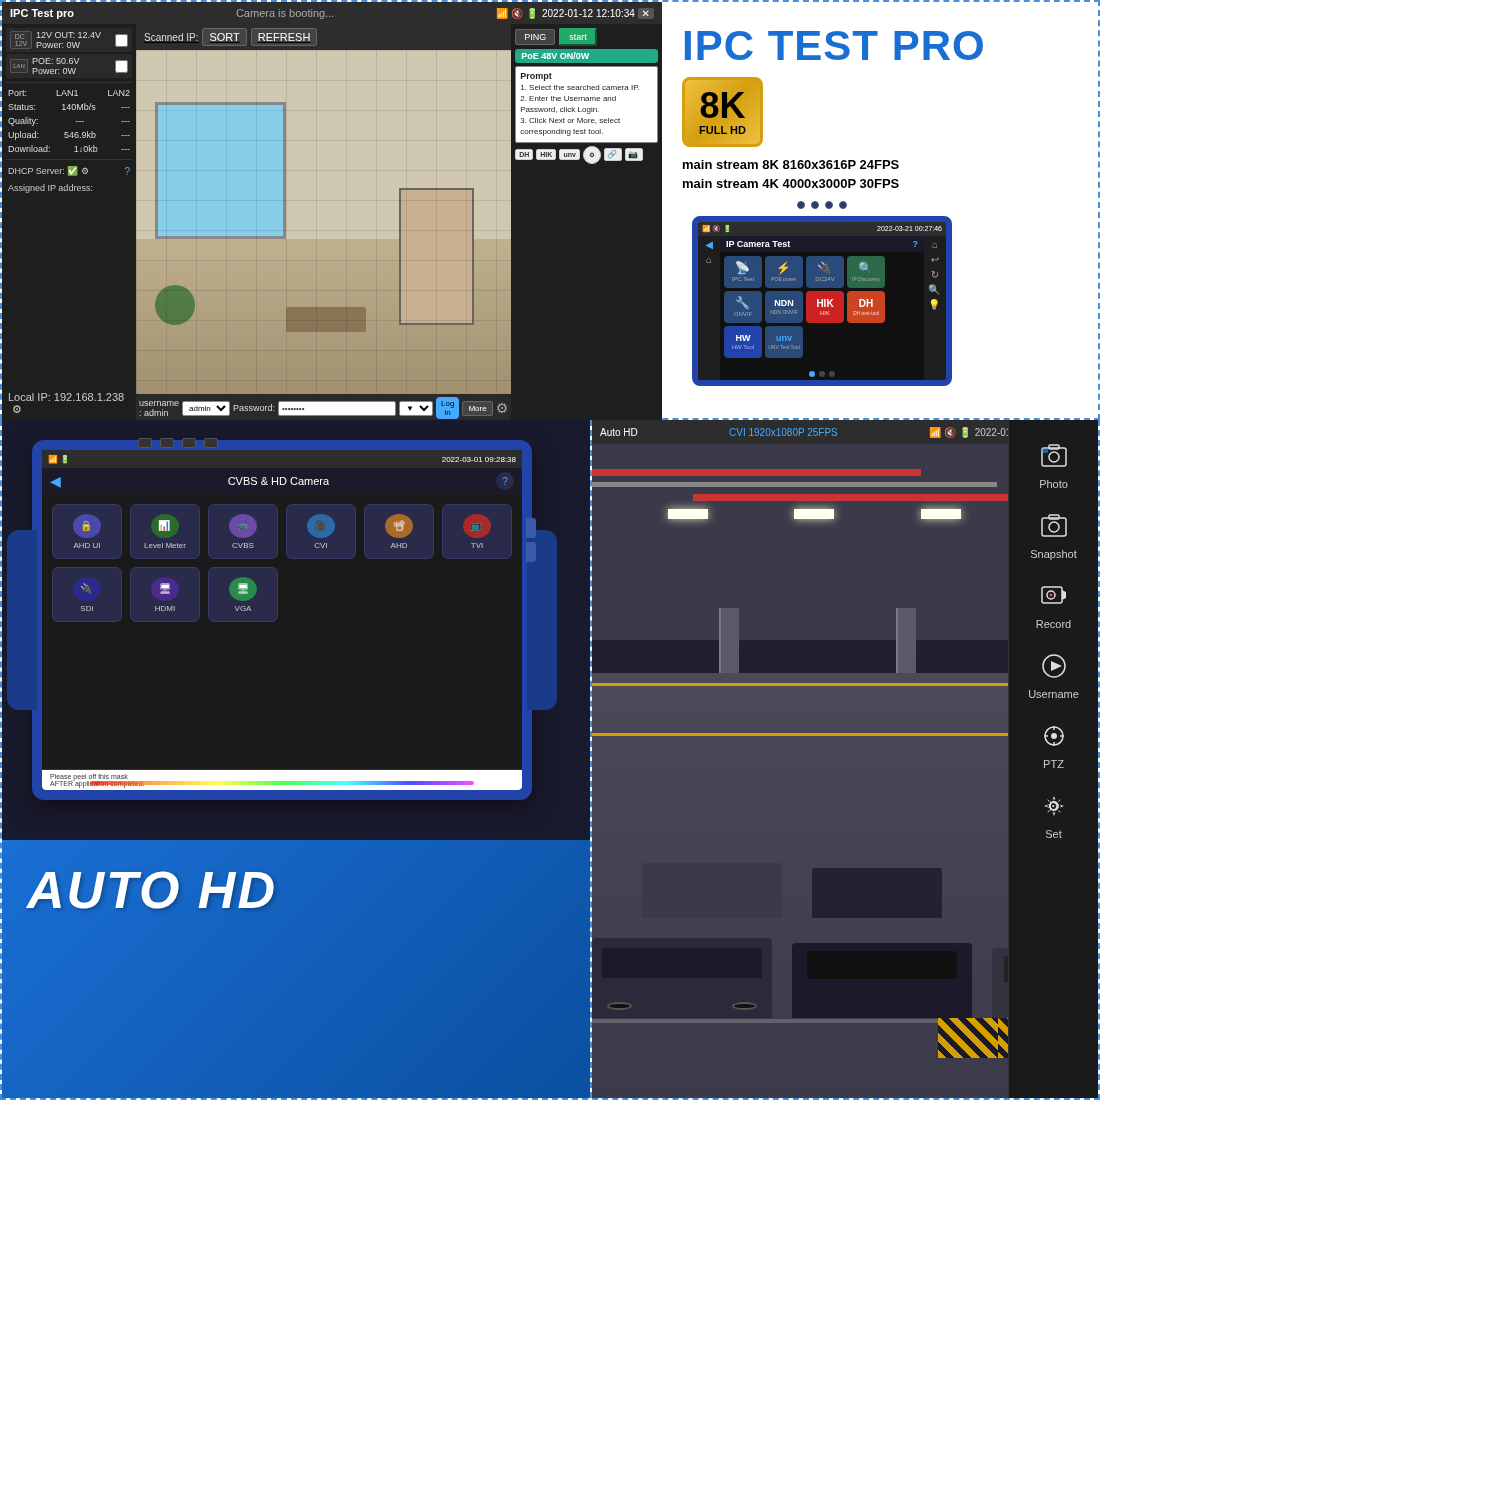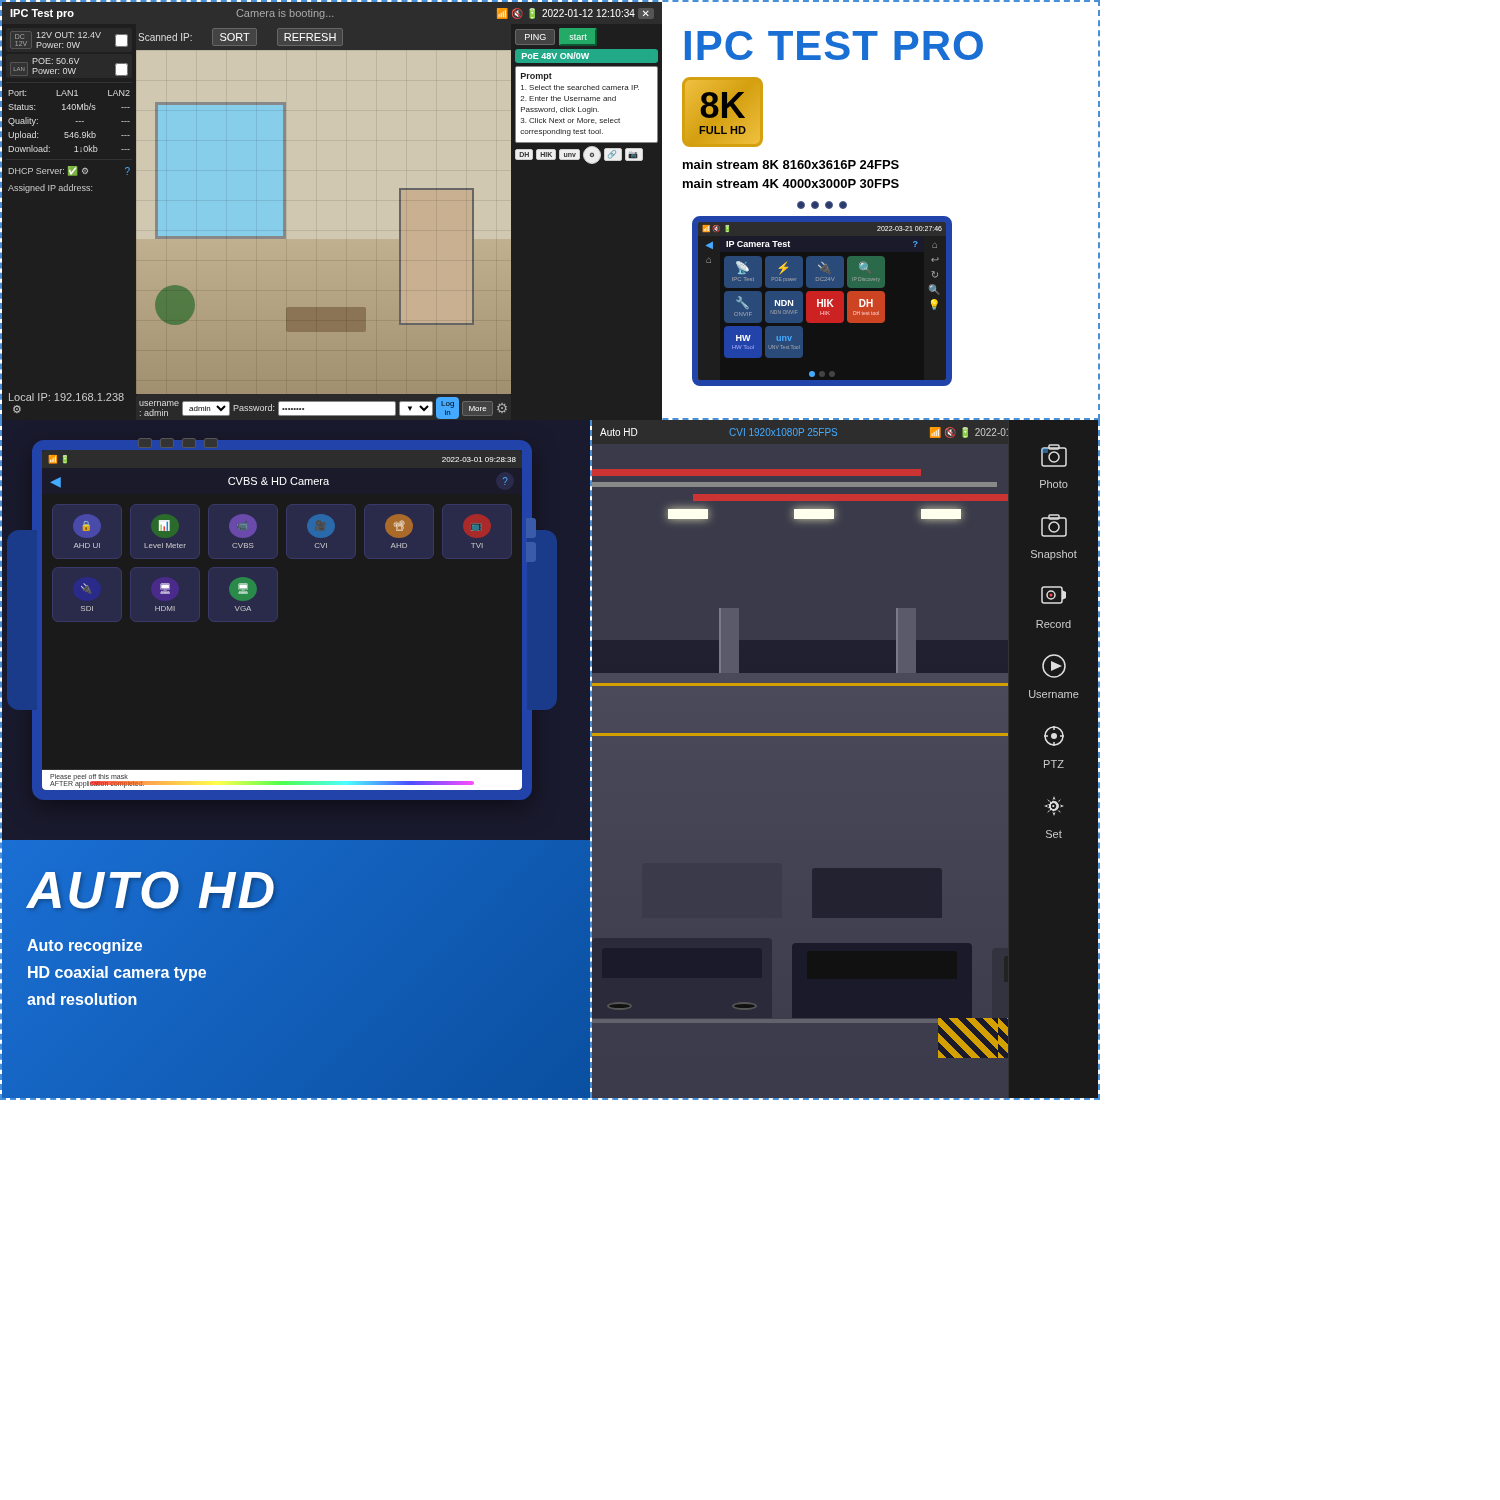--- a/index.html
+++ b/index.html
@@ -126,23 +126,24 @@
       flex: 1;
       display: flex;
       flex-direction: column;
       background: #111;
     }
 
     .ipc-toolbar {
       background: #2d2d2d;
       display: flex;
       align-items: center;
-      padding: 3px 2px;
-      gap: 20px;
+      padding: 3px 8px;
+      gap: 4px;
       height: 26px;
+      text-decoration: underline;
     }
 
     .ipc-toolbar .label {
       color: #ddd;
       font-size: 10px;
     }
 
     .ipc-toolbar .btn {
       background: #444;
       color: #fff;
@@ -759,21 +760,21 @@
         <div class="power-row">
           <div class="power-icon">DC<br>12V</div>
           <div>
             <div>12V OUT: 12.4V</div>
             <div>Power: 0W</div>
           </div>
           <input type="checkbox" style="margin-left: auto;">
         </div>
 
         <div class="poe-row">
-          <div style="display:flex;align-items:flex-end;gap:4px;">
+          <div style="display:flex;align-items:center;gap:4px;">
             <div style="width:18px;height:14px;background:#333;border:1px solid #555;border-radius:1px;font-size:6px;color:#aaa;display:flex;align-items:center;justify-content:center;">LAN</div>
             <div>
               <div>POE: 50.6V</div>
               <div>Power: 0W</div>
             </div>
             <input type="checkbox" style="margin-left: auto;">
           </div>
         </div>
 
         <div class="separator"></div>
@@ -1084,25 +1085,20 @@
               <div>Please peel off this mask</div>
               <div>AFTER application completed.</div>
             </div>
           </div>
         </div>
       </div>
     </div>
 
     <div class="auto-hd-text">
       <div class="auto-hd-title">AUTO HD</div>
-      <div class="auto-hd-desc">
-        <div>Auto recognize</div>
-        <div>HD coaxial camera type</div>
-        <div>and resolution</div>
-      </div>
     </div>
   </div>
 
   <div class="camera-section">
 
     <div class="camera-header-bar">
       <span>Auto HD</span>
       <span class="cam-info">CVI 1920x1080P 25FPS</span>
       <span class="cam-datetime">
         📶 🔇 🔋

